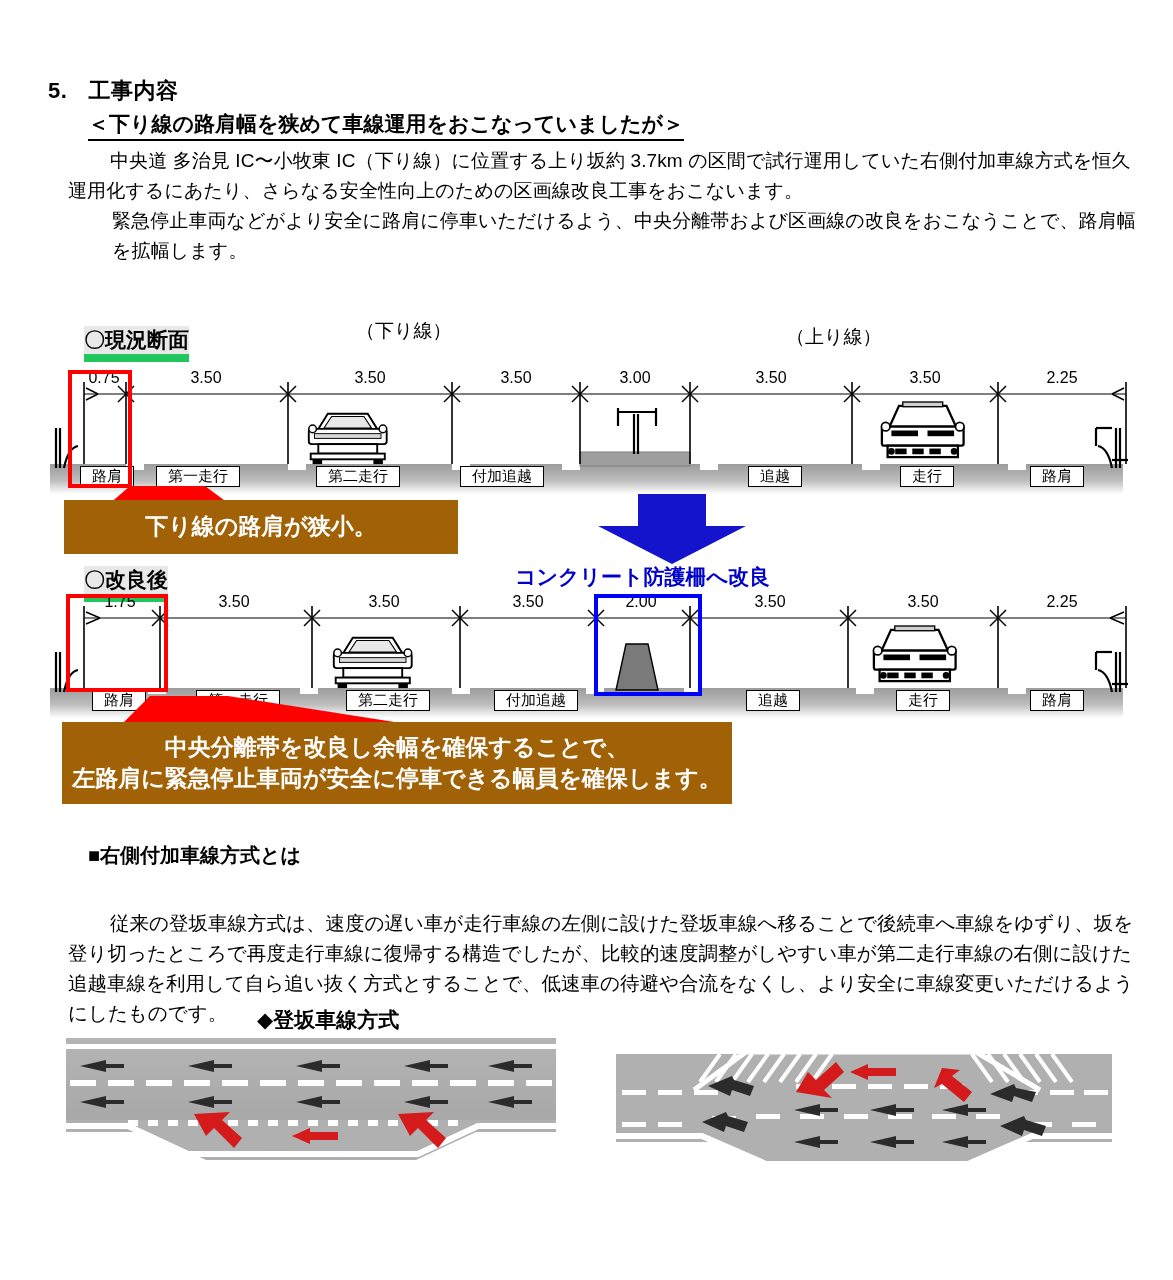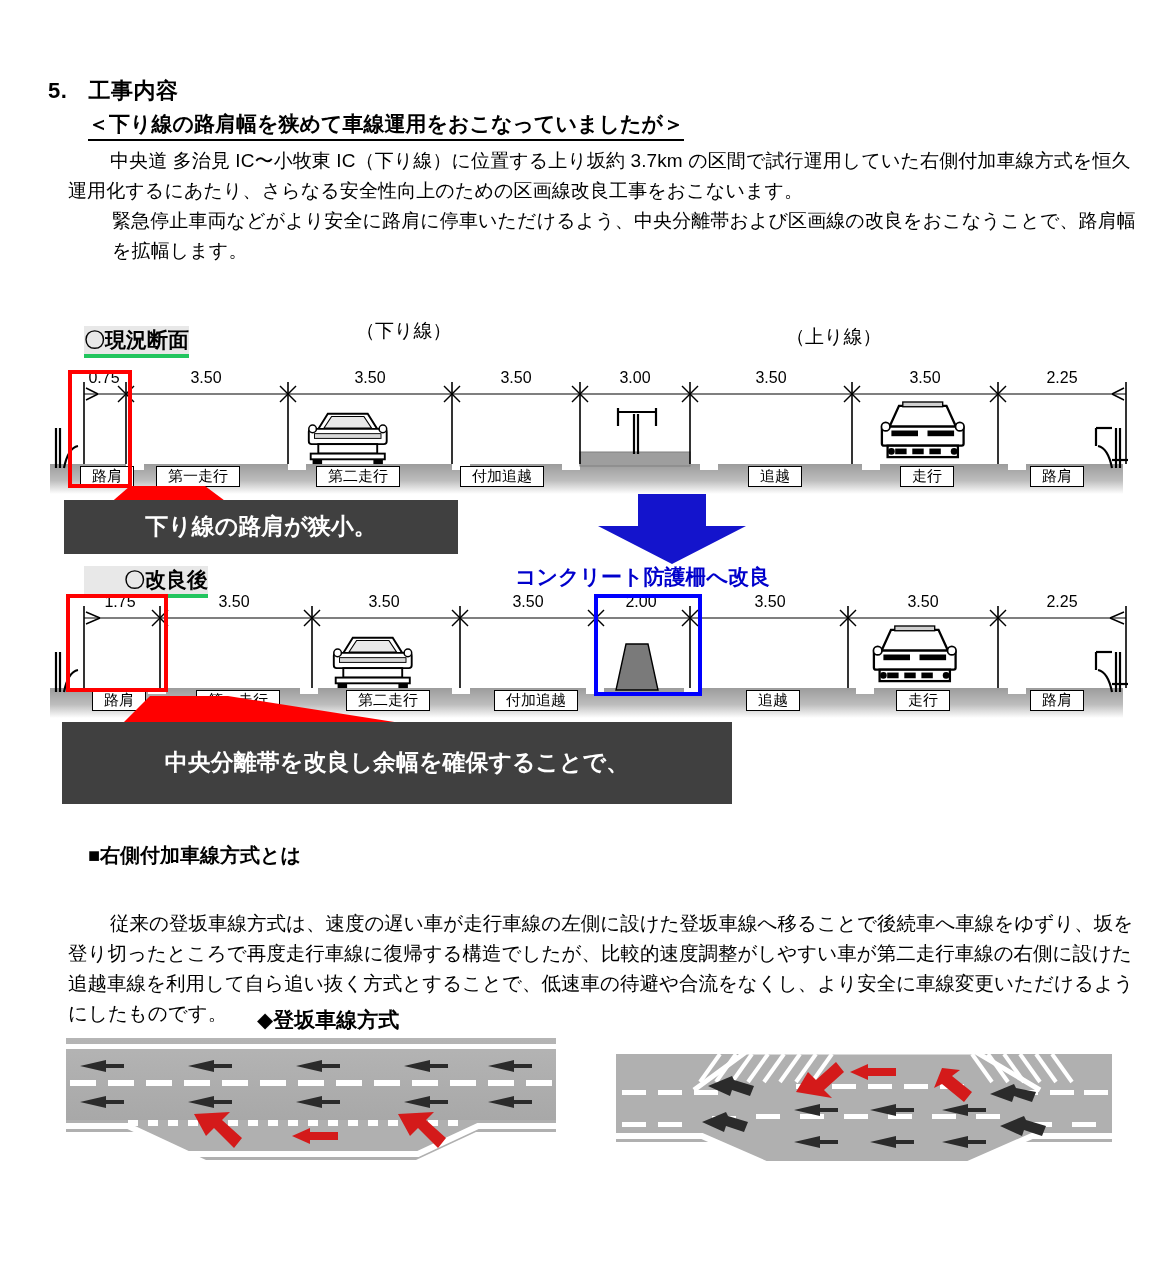--- a/index.html
+++ b/index.html
@@ -31,33 +31,33 @@
     letter-spacing:0.1px;
   }
   .body-block p{margin:0;}
   .ind1{text-indent:42px;}
   .ind2{padding-left:22px;text-indent:-22px;}
   .ind3{padding-left:44px;}
 
   
   .dia-label{
     position:absolute;font-size:21px;font-weight:bold;
-    border-bottom:4px solid #22c55e;padding-bottom:0px;
+    border-bottom:8px solid #22c55e;padding-bottom:0px;
     background:#e8e8e8;
   }
   .dir-label{
     position:absolute;font-size:19px;font-weight:normal;
   }
 
   
   .xsec{position:absolute;left:0;top:0;}
 
   
   .callout{
-    position:absolute;background:#404040;color:#fff;
+    position:absolute;background:#a16207;color:#fff;
     font-weight:bold;text-align:center;
     display:flex;flex-direction:column;align-items:center;justify-content:center;
     z-index:6;
   }
   .callout .ln{line-height:1.35;}
 
   .bluearrowtext{
     position:absolute;color:#0000CC;font-weight:bold;font-size:21px;
     white-space:nowrap;
   }
@@ -230,21 +230,21 @@
   </svg>
   <div class="callout" style="left:64px;top:500px;width:394px;height:54px;font-size:23px;">
     <span class="ln">下り線の路肩が狭小。</span>
   </div>
 
   <svg style="position:absolute;left:596px;top:494px;" width="160" height="70">
     <polygon points="42,0 110,0 110,32 150,32 76,70 2,32 42,32" fill="#1414CC"></polygon>
   </svg>
   <div class="bluearrowtext" style="left:515px;top:563px;">コンクリート防護柵へ改良</div>
 
-  <div class="dia-label" style="left:84px;top:566px;padding-left:40px;">〇改良後</div>
+  <div class="dia-label" style="left:84px;top:566px;">〇改良後</div>
 
   <svg class="xsec" width="1173" height="130" style="left:0px;top:592px;">
 
     <rect x="50" y="96" width="1073" height="30" fill="url(#groundGrad)"></rect>
     <g fill="#ffffff">
       <rect x="148" y="96" width="18" height="6"></rect>
       <rect x="300" y="96" width="18" height="6"></rect>
       <rect x="452" y="96" width="18" height="6"></rect>
       <rect x="586" y="96" width="18" height="6"></rect>
       <rect x="684" y="96" width="18" height="6"></rect>
@@ -355,20 +355,21 @@
 
   <div style="position:absolute;left:66px;top:594px;width:102px;height:98px;border:4px solid #FF0000;box-sizing:border-box;z-index:5;"></div>
 
   <div style="position:absolute;left:594px;top:594px;width:108px;height:102px;border:4px solid #0000FF;box-sizing:border-box;z-index:5;"></div>
 
   <svg style="position:absolute;left:120px;top:696px;z-index:5;" width="400" height="30">
     <polygon points="0,30 30,0 108,0 300,30" fill="#FF0000"></polygon>
   </svg>
   <div class="callout" style="left:62px;top:722px;width:670px;height:82px;font-size:23px;">
     <span class="ln">中央分離帯を改良し余幅を確保することで、</span>
+    <span class="ln">左路肩に緊急停止車両が安全に停車できる幅員を確保します。</span>
   </div>
 
   <div style="position:absolute;left:88px;top:842px;font-size:20px;font-weight:bold;">■右側付加車線方式とは</div>
   <div style="position:absolute;left:68px;top:874px;width:1076px;font-size:19.5px;line-height:30px;text-indent:42px;margin-top:34px;">従来の登坂車線方式は、速度の遅い車が走行車線の左側に設けた登坂車線へ移ることで後続車へ車線をゆずり、坂を登り切ったところで再度走行車線に復帰する構造でしたが、比較的速度調整がしやすい車が第二走行車線の右側に設けた追越車線を利用して自ら追い抜く方式とすることで、低速車の待避や合流をなくし、より安全に車線変更いただけるようにしたものです。</div>
 
   <div class="fig-title" style="left:257px;top:1006px;text-align:right;">◆登坂車線方式</div>
   <div class="fig-title" style="left:765px;top:1006px;margin-top:40px;">◆右側付加車線方式</div>
 
   <svg class="roadfig" style="left:66px;top:1036px;" width="490" height="150">
     <defs>

